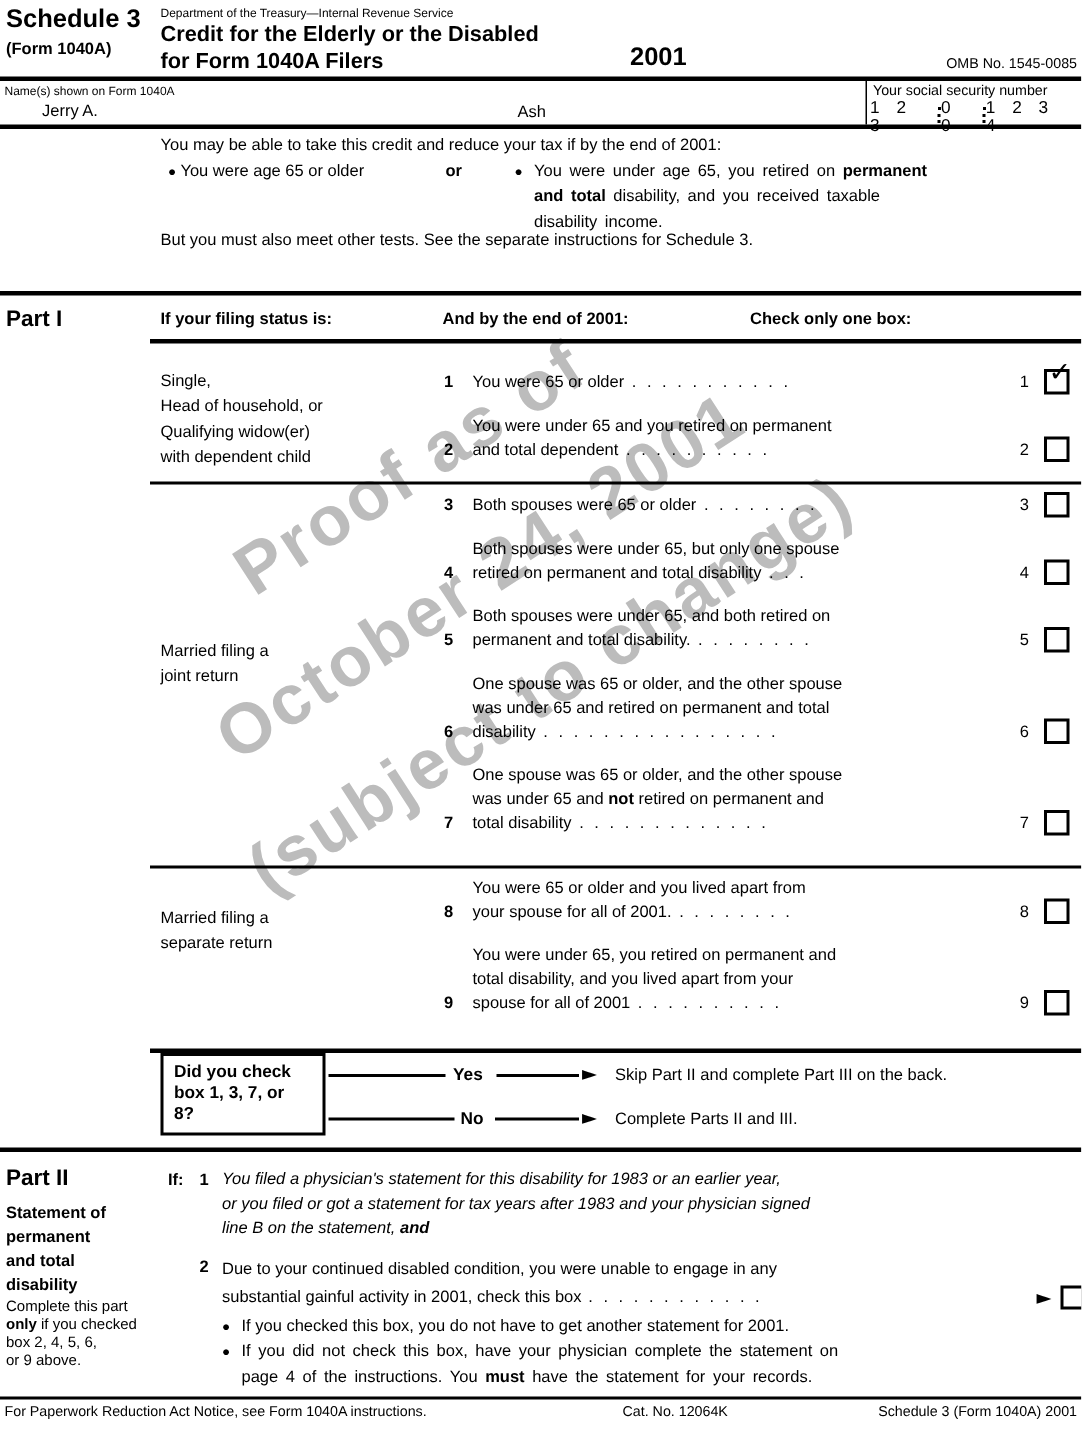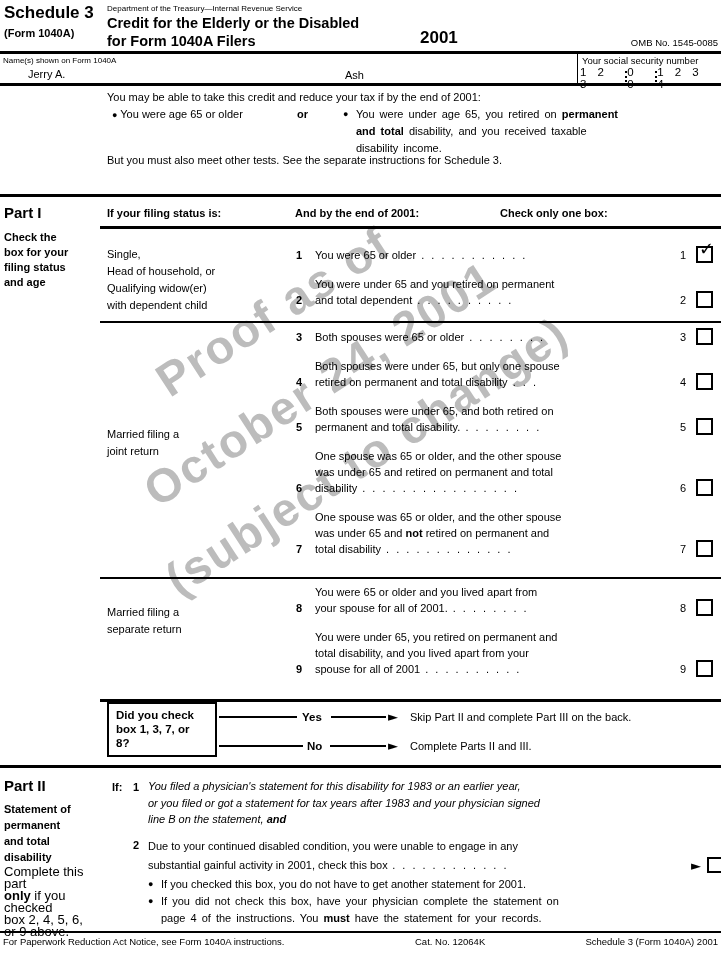--- a/index.html
+++ b/index.html
@@ -110,21 +110,20 @@
     <div class="abs" style="left:343px; top:106px; width:378px;">
       <div class="bullet-row">
         <span class="bullet-glyph" style="line-height:17px;">●</span>
         <div class="t11" style="line-height:17px; width:365px; word-spacing:2px;"><span>You were under age 65, you retired on </span><span style="font-weight: bold;">permanent</span><br><span style="font-weight: bold;">and total</span><span> disability, and you received taxable</span><br><span>disability income.</span></div>
       </div>
     </div>
     <div class="abs t11" style="left:107px; top:152px;">But you must also meet other tests. See the separate instructions for Schedule 3.</div>
     <div class="hline" style="left:0; top:194px; width:721px; height:3px;"></div>
 
     <div class="abs t15" style="left:4px; top:204px;">Part I</div>
-    <div class="abs b" style="left:4px; top:230px; font-size:11px; line-height:15px; width:98px;"><span>Check the</span><br><span>box for your</span><br><span>filing status</span><br><span>and age</span></div>
 
     <div class="abs b t11" style="left:107px; top:205px;">If your filing status is:</div>
     <div class="abs b t11" style="left:295px; top:205px;">And by the end of 2001:</div>
     <div class="abs b t11" style="left:500px; top:205px;">Check only one box:</div>
     <div class="hline" style="left:100px; top:226px; width:621px; height:2.5px;"></div>
 
     <div id="group1" class="p1-group" style="top:240px;">
       <div class="glabel-wrap">
           <div class="glabel">Single,<br>Head of household, or<br>Qualifying widow(er)<br>with dependent child</div>
         </div>
@@ -216,21 +215,21 @@
     <div class="flow-line" style="left:219px; top:745px; width:84px;"></div>
     <div class="abs b t12" style="left:307px; top:739px;">No</div>
     <div class="flow-line" style="left:330px; top:745px; width:56px;"></div>
     <div class="abs arrowhead" style="left:388px; top:739px;">►</div>
     <div class="abs t11" style="left:410px; top:738px;">Complete Parts II and III.</div>
 
     <div class="hline" style="left:0; top:765px; width:721px; height:3px;"></div>
 
     <div class="abs t15" style="left:4px; top:777px;">Part II</div>
     <div class="abs b" style="left:4px; top:801px; font-size:11px; line-height:16px; width:100px;"><span>Statement of</span><br><span>permanent</span><br><span>and total</span><br><span>disability</span></div>
-    <div class="abs" style="left:4px; top:866px; font-size:13px; line-height:12px; width:100px;"><span>Complete this part</span><br><span style="font-weight: bold;">only</span><span> if you checked</span><br><span>box 2, 4, 5, 6,</span><br><span>or 9 above.</span></div>
+    <div class="abs" style="left:4px; top:866px; font-size:10px; line-height:12px; width:100px;"><span>Complete this part</span><br><span style="font-weight: bold;">only</span><span> if you checked</span><br><span>box 2, 4, 5, 6,</span><br><span>or 9 above.</span></div>
 
     <div class="abs b t11" style="left:112px; top:779px;">If:</div>
     <div class="abs b t11" style="left:133px; top:779px;">1</div>
     <div class="abs p2text" style="left:148px; top:778px; width:570px;font-style:italic;"><span>You filed a physician's statement for this disability for 1983 or an earlier year,</span><br><span>or you filed or got a statement for tax years after 1983 and your physician signed</span><br><span>line B on the statement, </span><span style="font-weight: bold;">and</span></div>
 
     <div class="abs b t11" style="left:133px; top:837px;">2</div>
     <div id="p2-item2-row" class="abs" style="left:148px; top:836px;">
       <span class="p2text"><span>Due to your continued disabled condition, you were unable to engage in any</span><br><span>substantial gainful activity in 2001, check this box</span></span>
       <span class="p2text dots">. . . . . . . . . . . .</span>
       <span id="p2-arrow" class="arrowhead">►</span>

